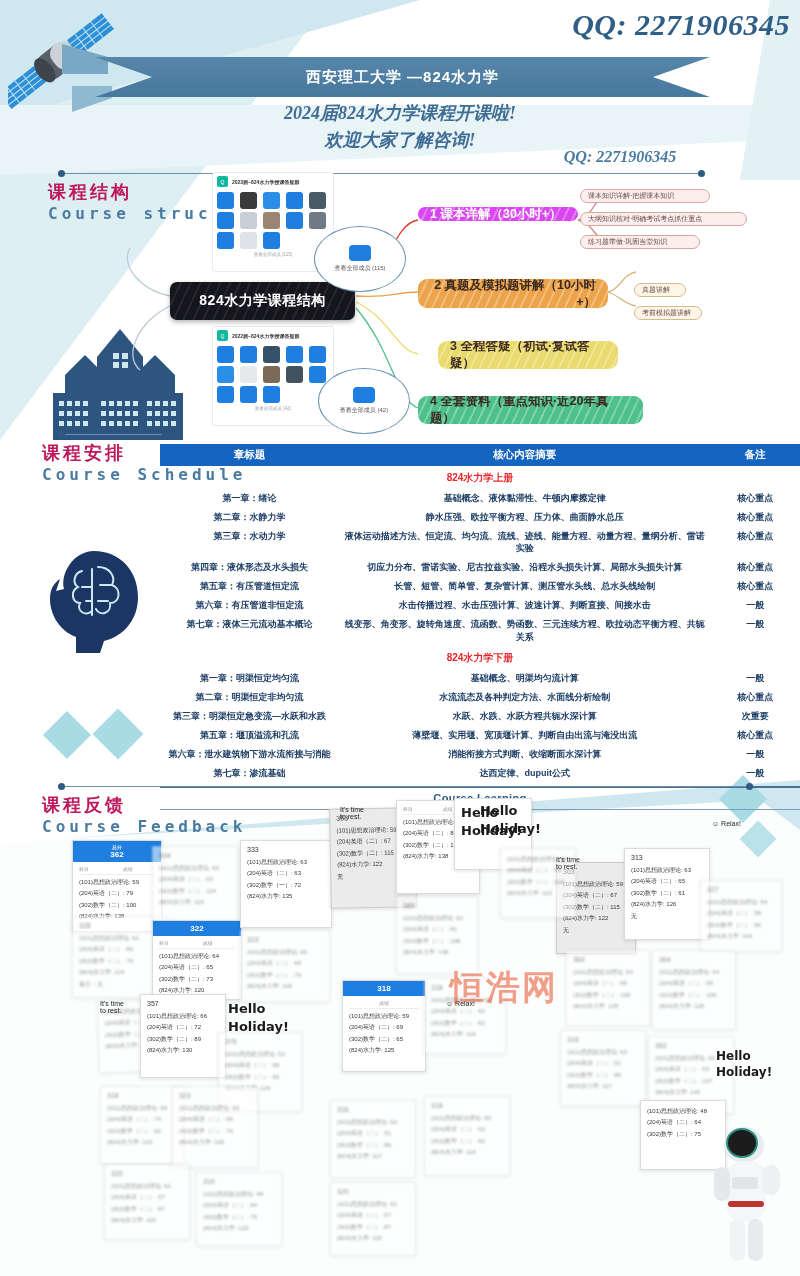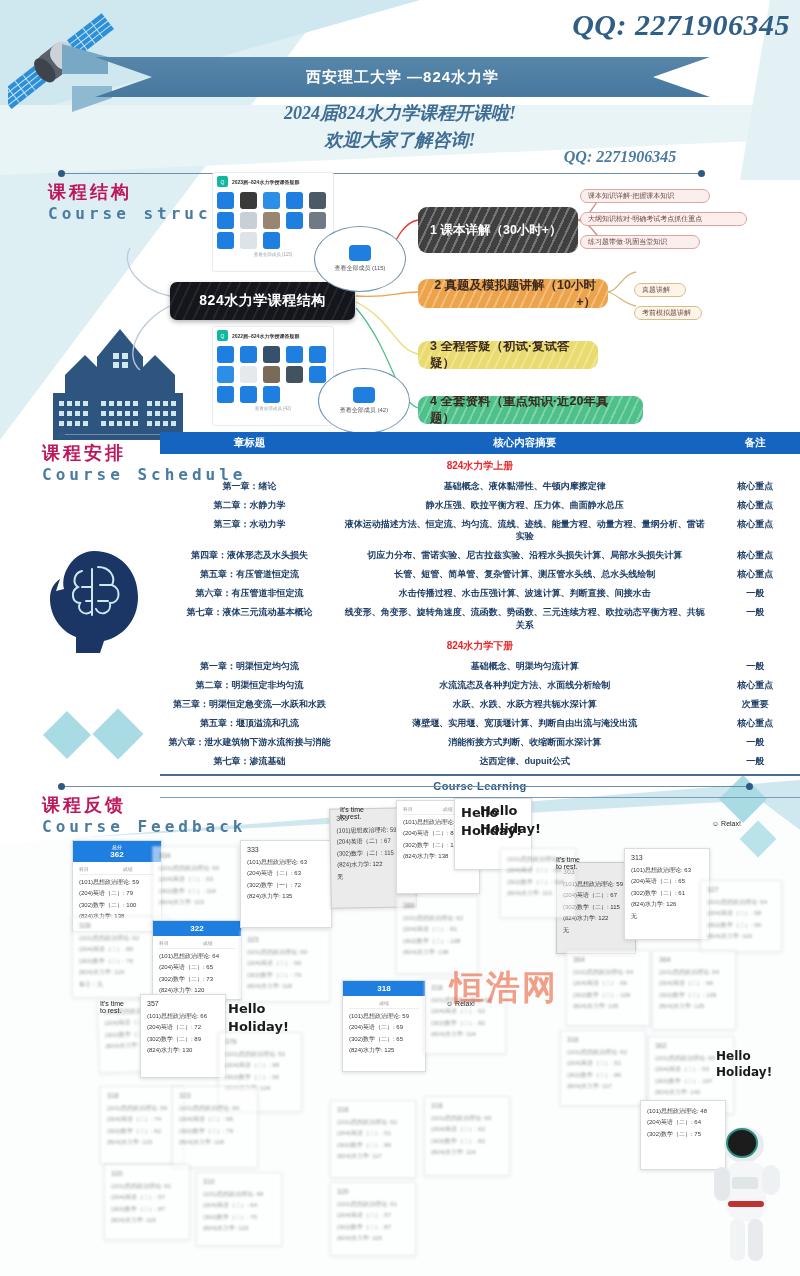--- a/index.html
+++ b/index.html
@@ -87,21 +87,21 @@
   .qqp-grid { display:grid; grid-template-columns:repeat(5,1fr); gap:3px; padding:2px 4px 3px; }
   .av { width:17px; height:17px; border-radius:3px; background:#1f7fe0; }
   .qqp-more { font-size:4.5px; color:#9aa2ab; text-align:center; padding-bottom:2px; }
   .bubble { position:absolute; border:1px solid #6b93b5; border-radius:50%;
       background:#fff; display:flex; flex-direction:column; align-items:center;
       justify-content:center; gap:3px; }
   .bubble .av2 { width:22px; height:16px; border-radius:4px; background:#1f7fe0; }
   .bubble .lbl { font-size:6px; color:#555; white-space:nowrap; }
 
   
-  .tbl { position:absolute; left:160px; top:432px; width:640px; }
+  .tbl { position:absolute; left:160px; top:444px; width:640px; }
   .tbl-head { display:flex; background:#1565c0; color:#fff; font-size:10.5px; font-weight:bold; }
   .tbl-head div { padding:4px 0; text-align:center; }
   .c1 { width:28%; } .c2 { width:58%; } .c3 { width:14%; }
   .tbl-sec { text-align:center; color:#e8262a; font-size:10px; font-weight:bold; padding:5px 0 3px; }
   .trow { display:flex; font-size:9px; color:#1f3f66; font-weight:bold; }
   .trow > div { padding:3.5px 3px; text-align:center; line-height:1.35; }
   .tbl-foot-rule { height:1.5px; background:#4a6e92; margin-top:3px; }
   .courselearning { text-align:center; font-size:11px; color:#2f5a82; font-weight:bold;
       padding:4px 0 5px; letter-spacing:.4px;}
   .tbl-foot-rule2 { height:1px; background:#7c9cbb; }
@@ -262,27 +262,27 @@
       <path d="M170 136 C140 150, 122 185, 140 200" stroke="#b9cbdb"></path>
       <path d="M315 92 C345 96, 350 68, 366 62" stroke="#8aa8c2"></path>
       <path d="M318 232 C346 236, 352 212, 366 208" stroke="#8aa8c2"></path>
     </g>
   </svg>
 
   <div class="mm-center">
     <span>824水力学课程结构</span>
   </div>
 
-  <div class="branch" style="left:418px;top:207px;width:160px;height:46px;background:#404040;color:#fff;">
+  <div class="branch" style="left:418px;top:207px;width:160px;height:14px;background:#d946ef;color:#fff;border-radius:11px;">
     <span>1 课本详解（30小时+）</span>
   </div>
   <div class="branch" style="left:418px;top:279px;width:190px;height:29px;background:#eca34a;text-align:right;">
     <span>2 真题及模拟题讲解（10小时+）</span>
   </div>
-  <div class="branch" style="left:418px;top:341px;width:180px;height:28px;background:#eadb6e;">
+  <div class="branch" style="left:438px;top:341px;width:180px;height:28px;background:#eadb6e;">
     <span>3 全程答疑（初试·复试答疑）</span>
   </div>
   <div class="branch" style="left:418px;top:396px;width:225px;height:28px;background:#4ec08a;">
     <span>4 全套资料（重点知识·近20年真题）</span>
   </div>
 
   <div class="sub" style="left:580px;top:189px;width:130px;height:14px;">
     <span>课本知识详解·把握课本知识</span>
   </div>
   <div class="sub" style="left:580px;top:212px;width:167px;height:14px;">

